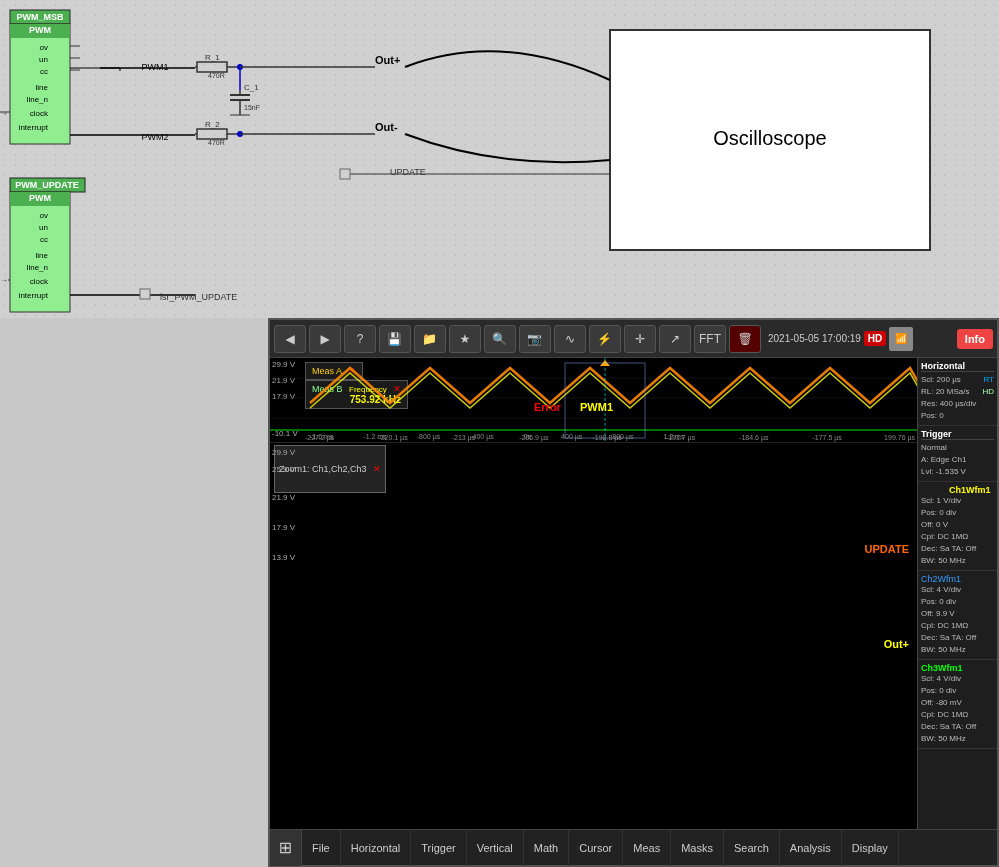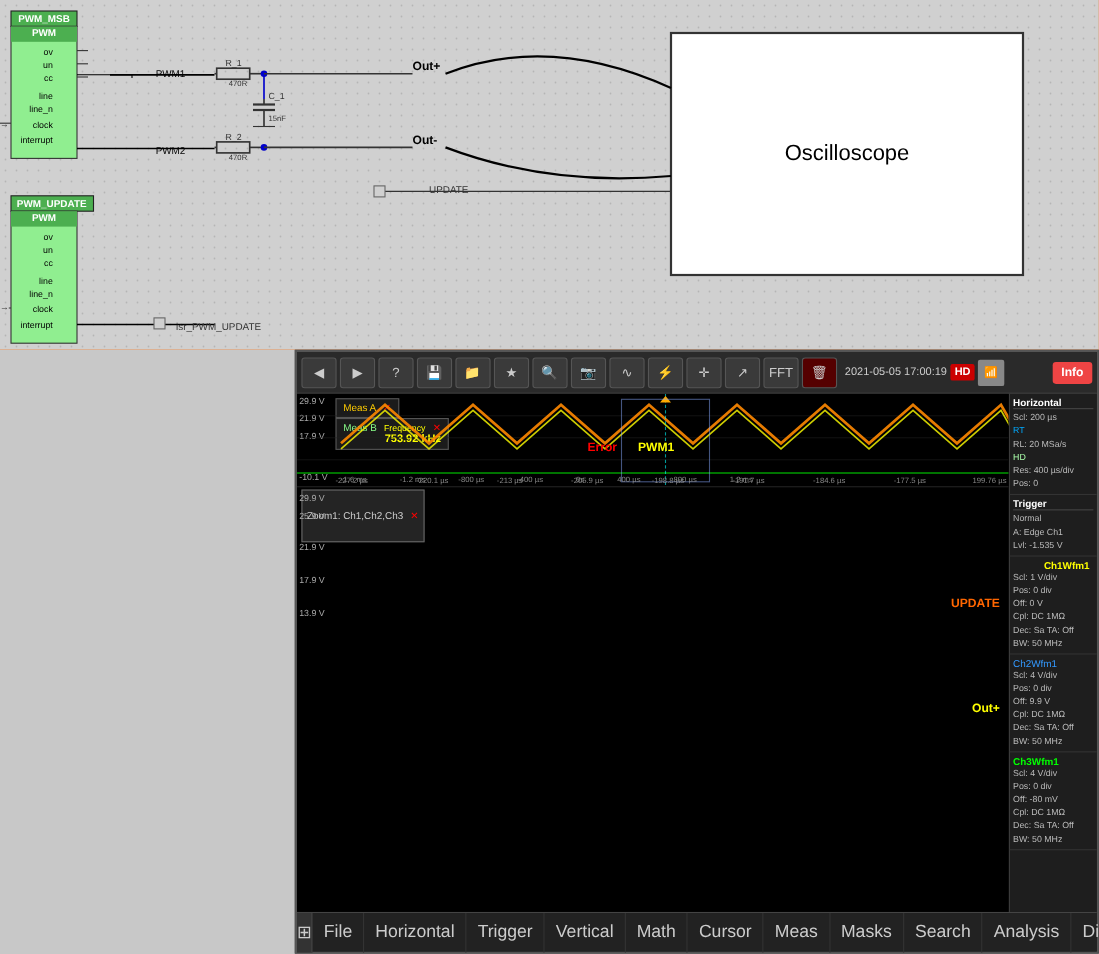--- a/index.html
+++ b/index.html
@@ -3,21 +3,21 @@
   <meta charset="utf-8">
   <style>
     * { margin: 0; padding: 0; box-sizing: border-box; }
     body { width: 999px; height: 867px; background: #c8c8c8; font-family: Arial, sans-serif; overflow: hidden; position: relative; }
 
     
     #schematic {
       position: absolute;
       top: 0; left: 0;
       width: 999px; height: 318px;
-      background: #f97316;
+      background: #f9a8d4;
     }
 
     .schematic-canvas {
       position: absolute;
       top: 0; left: 0;
       width: 100%; height: 100%;
     }
 
     
     #oscilloscope {
@@ -118,21 +118,21 @@
       display: flex; align-items: center; justify-content: center;
       color: #ccc;
       border-right: 1px solid #444;
     }
 
     .osc-menu-item {
       height: 36px;
       padding: 0 10px;
       display: flex; align-items: center;
       color: #ccc;
-      font-size: 16px;
+      font-size: 11px;
       cursor: pointer;
       border-right: 1px solid #333;
     }
 
     
     .osc-top-wave {
       height: 85px;
       background: #000;
       position: relative;
       border-bottom: 1px solid #222;
@@ -181,21 +181,20 @@
       font-weight: bold;
       border-bottom: 1px solid #444;
       margin-bottom: 2px;
     }
     .panel-row {
       display: flex;
       justify-content: space-between;
       font-size: 8px;
       color: #bbb;
       line-height: 1.5;
-      flex-direction: column;
     }
 
     .trigger-panel {
       padding: 3px;
       border-bottom: 1px solid #333;
     }
     .trigger-panel .panel-title {
       color: #fff;
       font-size: 9px;
       font-weight: bold;

